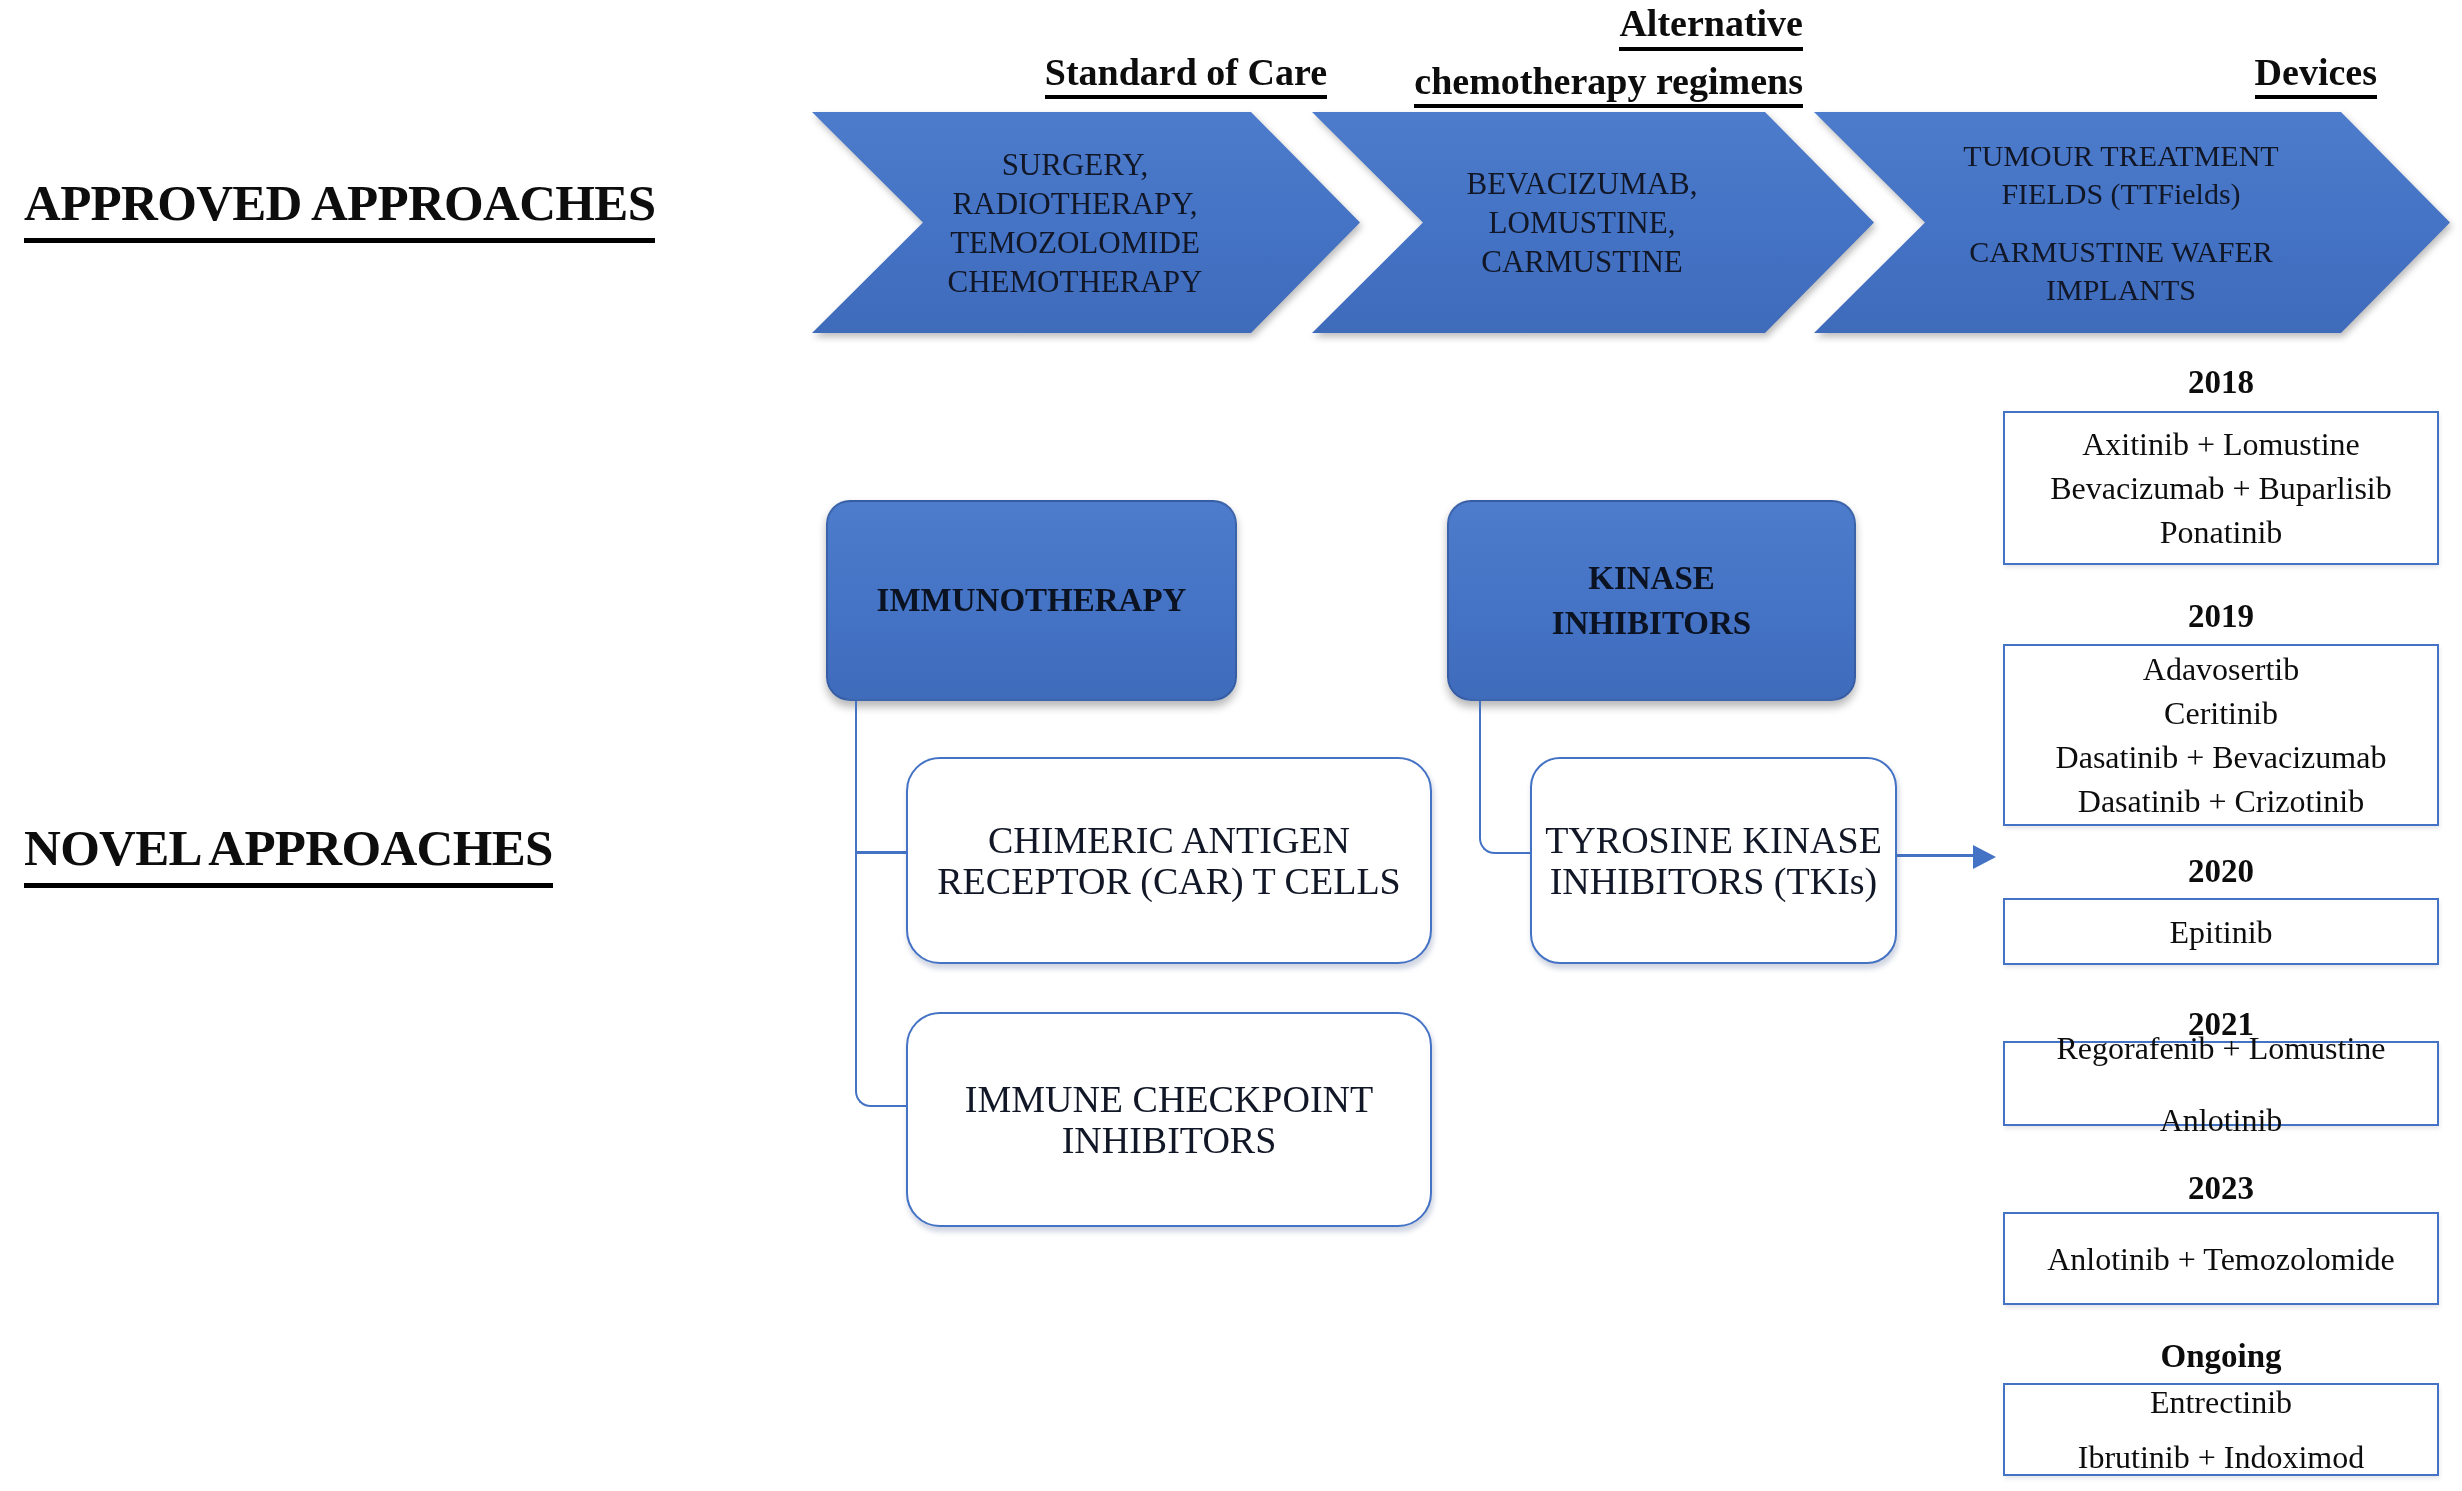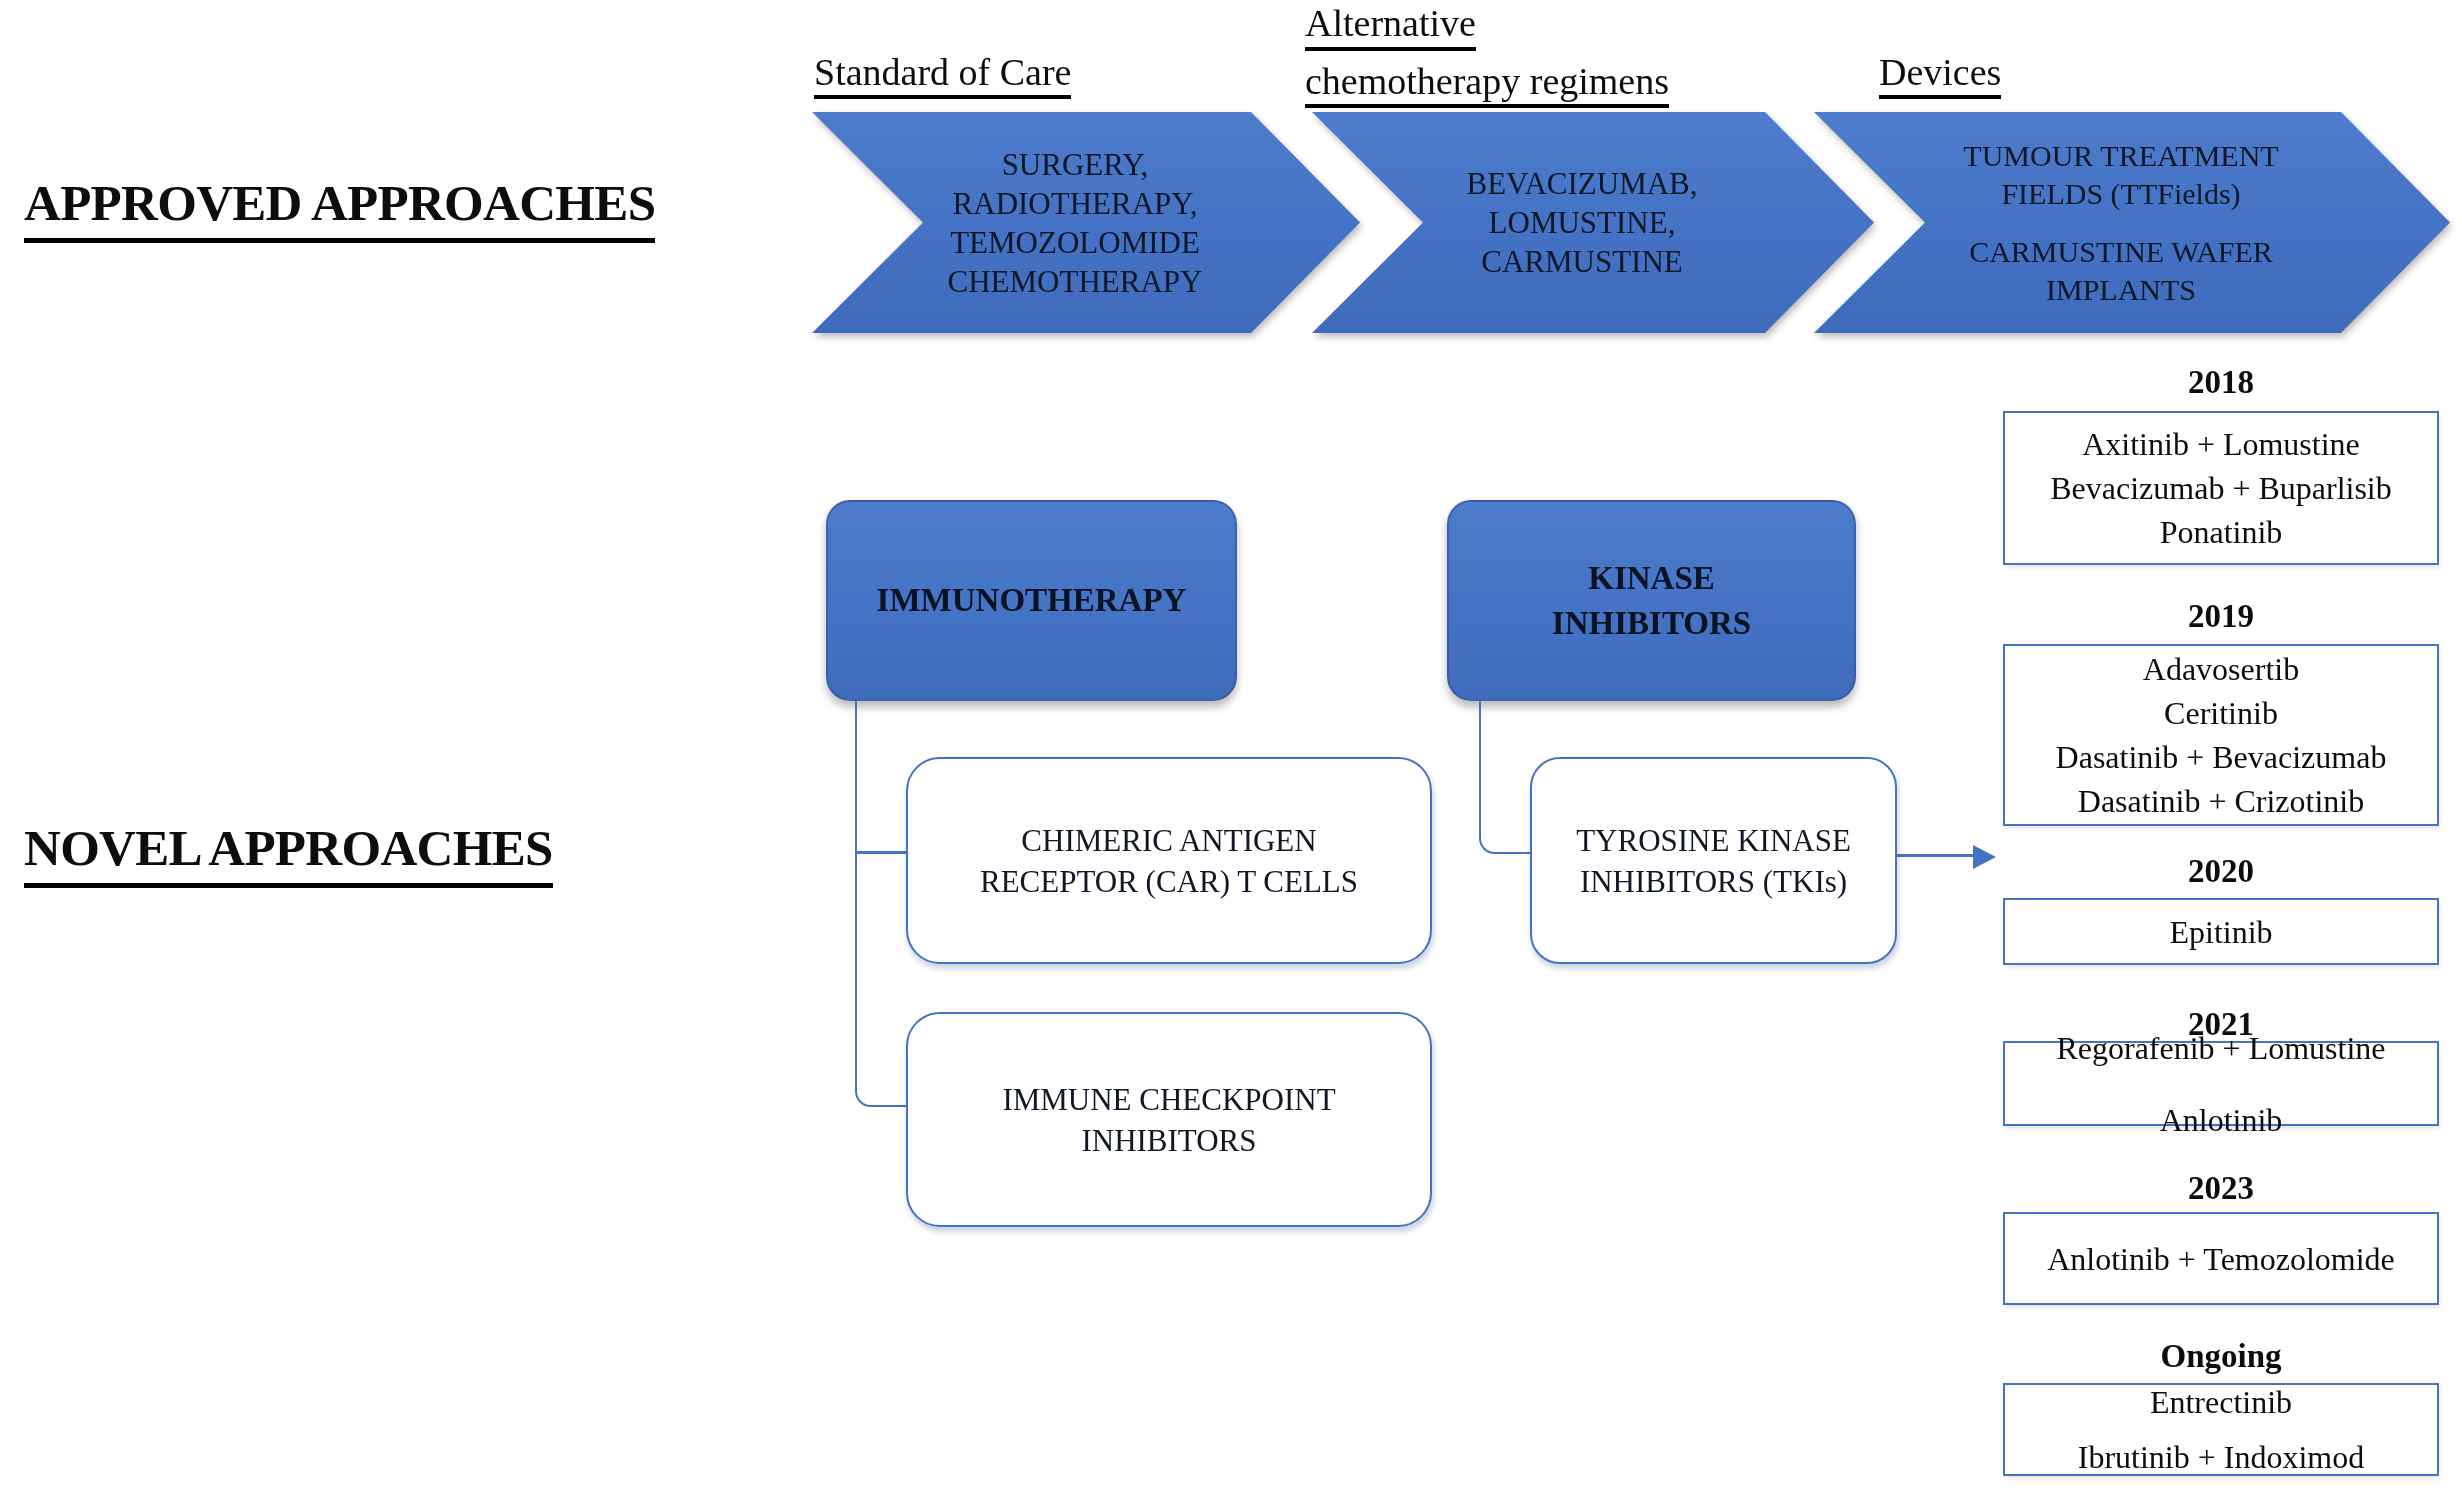--- a/index.html
+++ b/index.html
@@ -6,21 +6,21 @@
   .canvas{position:relative;width:2462px;height:1491px;background:#ffffff;overflow:hidden;
           font-family:"Liberation Serif","DejaVu Serif",serif;color:#0d0d0d;}
 
   
   .section-heading{position:absolute;font-size:51px;font-weight:bold;letter-spacing:-0.7px;white-space:nowrap;}
   .section-heading .ul{display:inline-block;border-bottom:5px solid #000;padding-bottom:5.7px;}
   #h-approved{left:24px;top:174px;}
   #h-novel{left:24px;top:819px;}
 
   
-  .col-header{position:absolute;font-size:38px;font-weight:normal;text-align:left;line-height:1;}
+  .col-header{position:absolute;font-size:38px;font-weight:bold;text-align:right;line-height:1;}
   .col-header .line{margin-bottom:11.4px;}
   .col-header .ul{display:inline-block;border-bottom:4.3px solid #000;padding-bottom:4.3px;white-space:nowrap;}
   #hdr-soc{left:814px;top:53px;width:513px;}
   #hdr-alt{left:1305px;top:4.3px;width:498px;}
   #hdr-dev{left:1879px;top:53px;width:498px;}
 
   
   .chev-wrap{position:absolute;top:112px;height:221px;filter:drop-shadow(2.1px 4.3px 3.6px rgba(60,60,60,.35));}
   .chevron{width:100%;height:100%;background:linear-gradient(180deg,#4e7ccc 0%,#4472c4 55%,#3f6bbb 100%);
            clip-path:polygon(0 0, calc(100% - 109px) 0, 100% 50%, calc(100% - 109px) 100%, 0 100%, 111px 50%);
@@ -39,21 +39,21 @@
            display:flex;flex-direction:column;align-items:center;justify-content:center;
            box-shadow:0 5.7px 8.5px rgba(0,0,0,.28);box-sizing:border-box;}
   .bluebox .line{font-size:33px;font-weight:bold;line-height:1.35;text-align:center;color:#0b1222;white-space:nowrap;}
   #box-immuno{left:826px;top:500px;width:411px;height:201px;}
   #box-kinase{left:1447px;top:500px;width:409px;height:201px;}
 
   
   .whitebox{position:absolute;background:#fff;border:2.1px solid #4472c4;border-radius:34px;
             display:flex;flex-direction:column;align-items:center;justify-content:center;
             box-shadow:1.4px 4.3px 5.7px rgba(70,90,140,.25);box-sizing:border-box;}
-  .whitebox .line{font-size:31px;line-height:41px;text-align:left;color:#111726;white-space:nowrap;}
+  .whitebox .line{font-size:38px;line-height:41px;text-align:left;color:#111726;white-space:nowrap;}
   #box-cart{left:906px;top:757px;width:526px;height:207px;}
   #box-tki{left:1530px;top:757px;width:367px;height:207px;border-radius:30px;}
   #box-ici{left:906px;top:1012px;width:526px;height:215px;}
 
   
   .elbow{position:absolute;border-left:2.8px solid #4472c4;border-bottom:2.8px solid #4472c4;
          border-bottom-left-radius:15.7px;box-sizing:border-box;}
   #el-immuno{left:855px;top:701px;width:51px;height:406px;}
   #el-kinase{left:1479px;top:701px;width:51px;height:153px;}
   .stub{position:absolute;background:#4472c4;}

